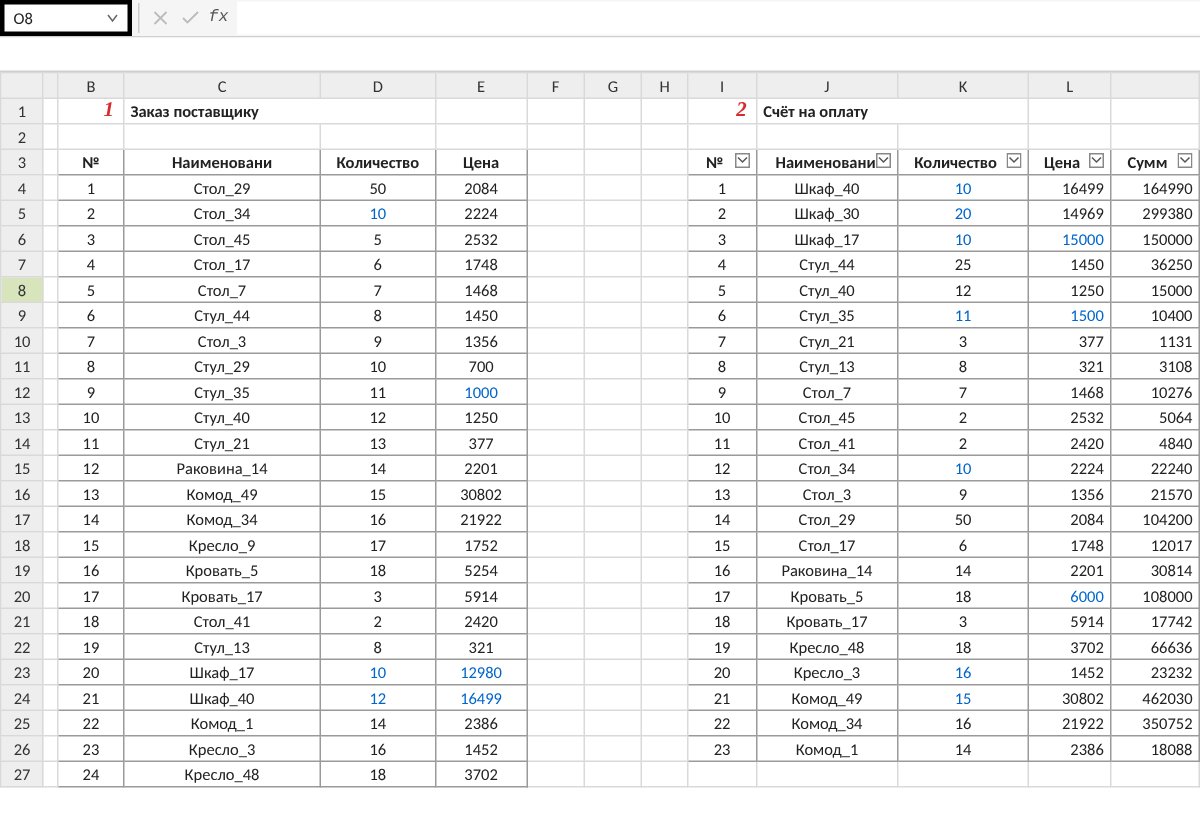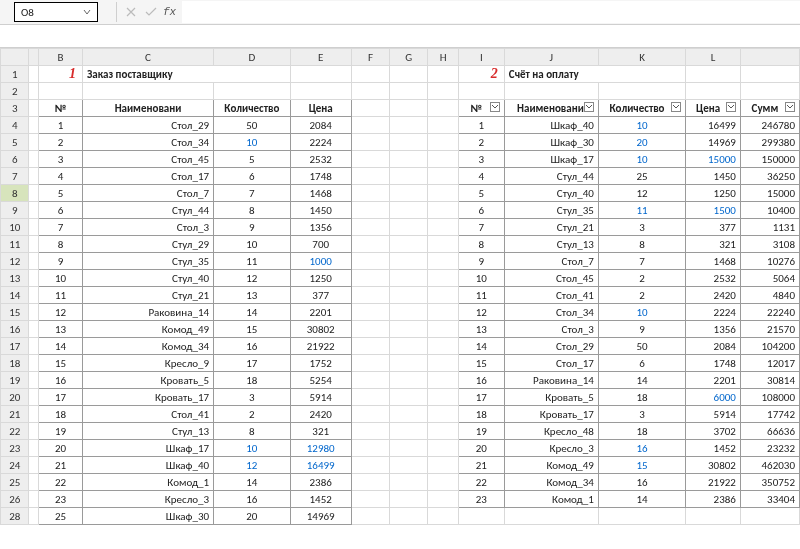--- a/index.html
+++ b/index.html
@@ -16,23 +16,23 @@
   
   .toolbar {
     display: flex;
     align-items: center;
     border-bottom: 1px solid #cfcfcf;
     height: 24px;
     background: #f5f5f5;
   }
   .name-box {
     width: 70px;
-    border: 1px solid #000000;
+    border: 3px solid #000000;
     height: 18px;
-    margin: 2px 14px;
+    margin: 2px 0;
     background: #fff;
     padding: 0 6px;
     display: flex;
     align-items: center;
     justify-content: space-between;
   }
   .name-box span {
     font-size: 11px;
   }
   .chev-down {
@@ -139,21 +139,21 @@
     font-weight: bold;
     text-align: center;
     background: #fff;
   }
   .hdrcell .flt {
     float: right;
   }
   .flt svg { display: block; }
   .num { text-align: center; }
   .rnum { text-align: right; }
-  .lnum { text-align: right; padding-left: 4px; }
+  .lnum { text-align: center; padding-left: 4px; }
   .blue-val { color: #0066cc; }
   
   .row-selected th.row-hdr {
     background: #d7e4bc;
   }
 </style>
 </head>
 <body>
 
 <div class="toolbar">
@@ -296,21 +296,21 @@
           <td class="datacell lnum">Стол_29</td>
           <td class="datacell num ">50</td>
           <td class="datacell num ">2084</td>
           <td></td>
           <td></td>
           <td></td>
           <td class="datacell num">1</td>
           <td class="datacell lnum">Шкаф_40</td>
           <td class="datacell num blue-val">10</td>
           <td class="datacell rnum ">16499</td>
-          <td class="datacell rnum">246780</td>
+          <td class="datacell rnum">164990</td>
         </tr>
         <tr>
           <th class="row-hdr">5</th>
           <td></td>
           <td class="datacell num">2</td>
           <td class="datacell lnum">Стол_34</td>
           <td class="datacell num blue-val">10</td>
           <td class="datacell num ">2224</td>
           <td></td>
           <td></td>
@@ -648,29 +648,29 @@
           <td class="datacell lnum">Кресло_3</td>
           <td class="datacell num ">16</td>
           <td class="datacell num ">1452</td>
           <td></td>
           <td></td>
           <td></td>
           <td class="datacell num">23</td>
           <td class="datacell lnum">Комод_1</td>
           <td class="datacell num ">14</td>
           <td class="datacell rnum ">2386</td>
-          <td class="datacell rnum">33404</td>
-        </tr>
-        <tr>
-          <th class="row-hdr">28</th>
-          <td></td>
-          <td class="datacell num">25</td>
-          <td class="datacell lnum">Шкаф_30</td>
-          <td class="datacell num ">20</td>
-          <td class="datacell num ">14969</td>
+          <td class="datacell rnum">18088</td>
+        </tr>
+        <tr>
+          <th class="row-hdr">27</th>
+          <td></td>
+          <td class="datacell num">24</td>
+          <td class="datacell lnum">Кресло_48</td>
+          <td class="datacell num ">18</td>
+          <td class="datacell num ">3702</td>
           <td></td>
           <td></td>
           <td></td>
           <td></td>
           <td></td>
           <td></td>
           <td></td>
           <td></td>
         </tr>
       </tbody>

